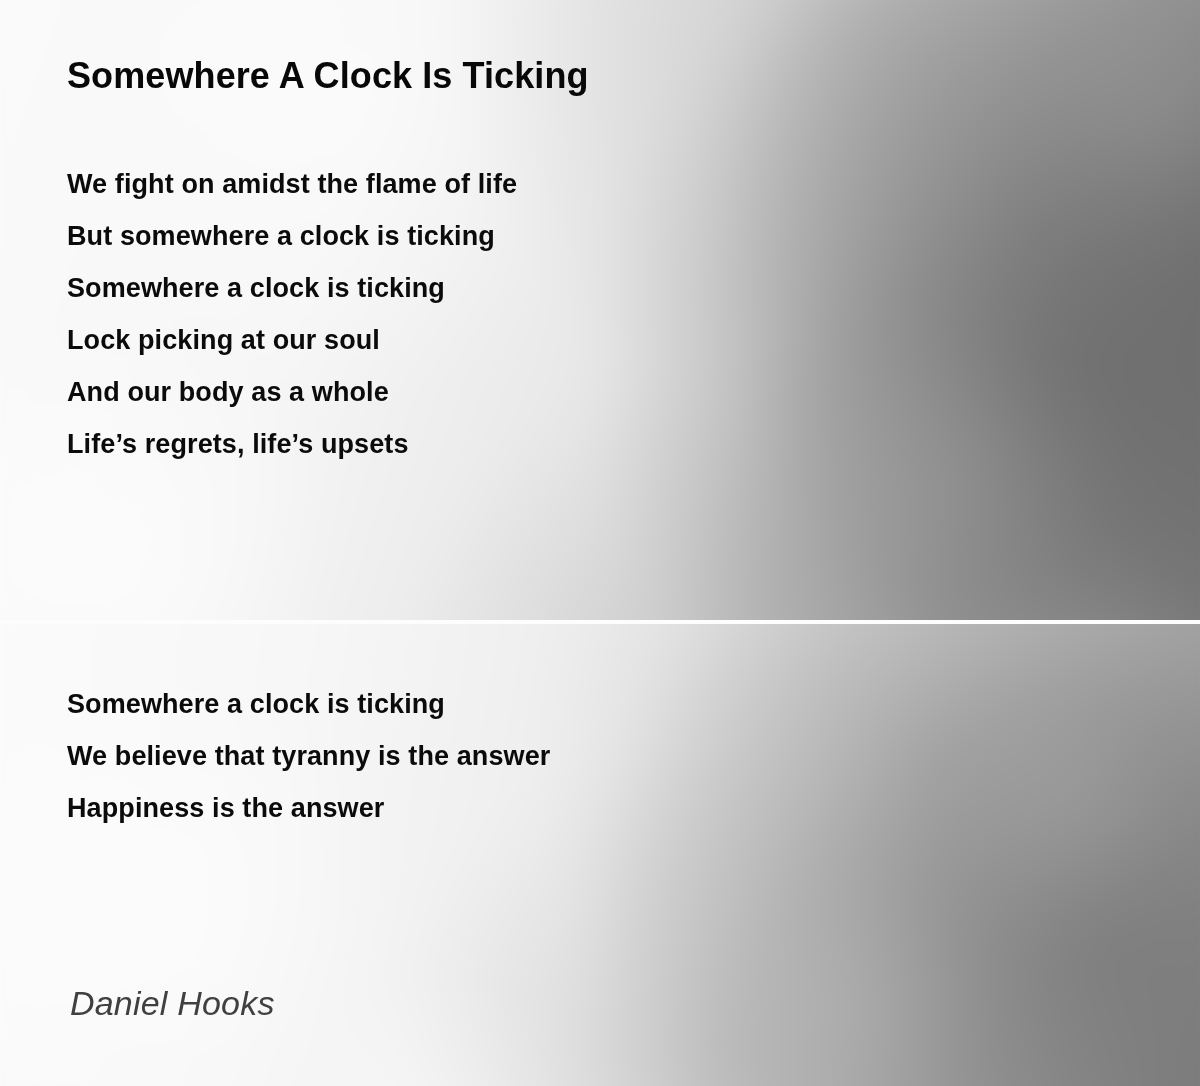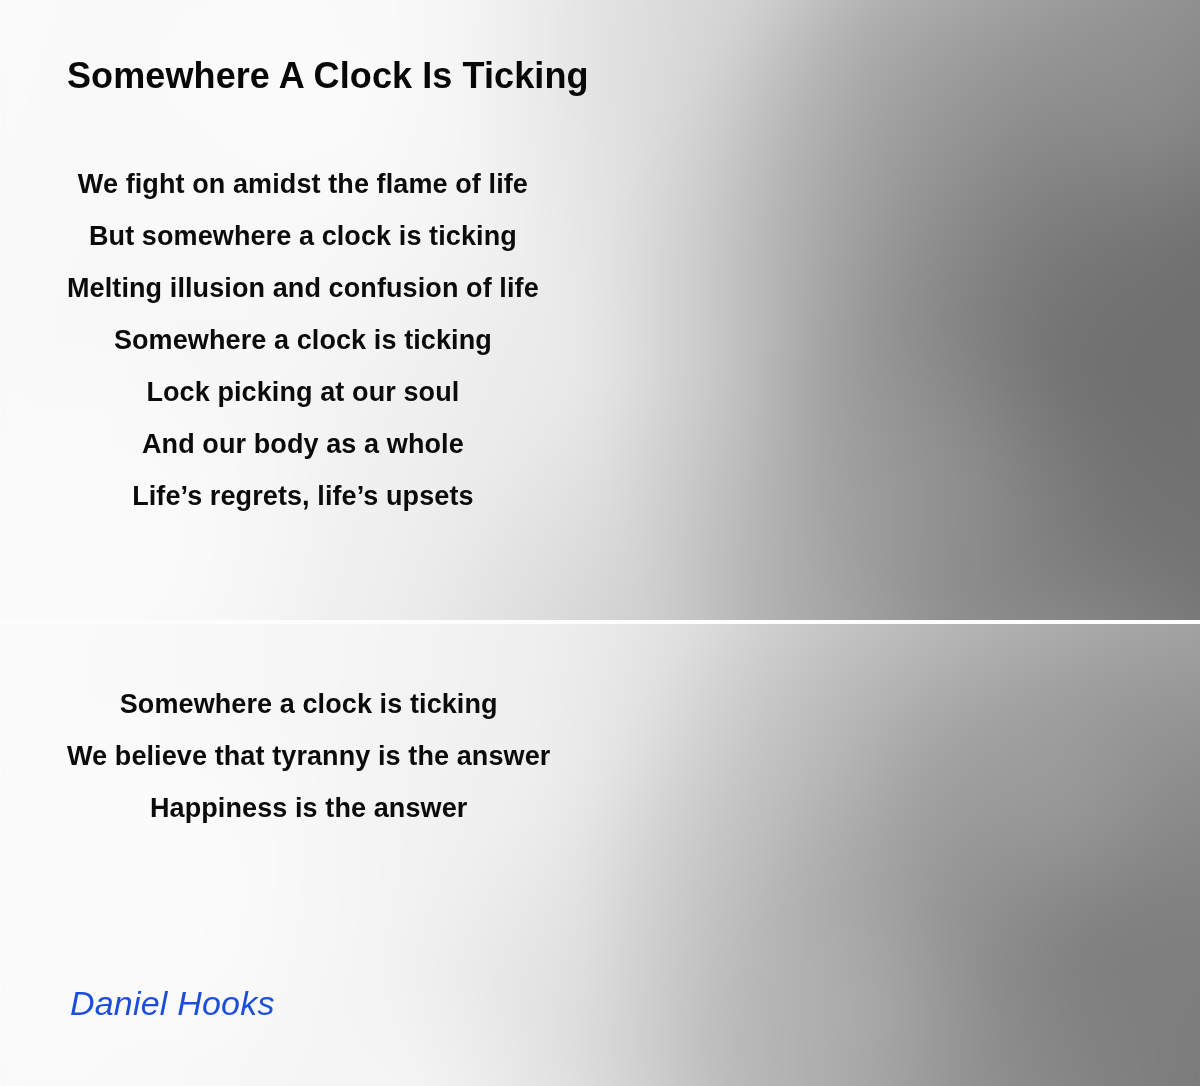--- a/index.html
+++ b/index.html
@@ -107,31 +107,30 @@
   #stanza-two { top: 678px; }
 
   .poem-line {
     font-size: 27px;
     font-weight: bold;
     color: #0b0b0b;
     line-height: 52px;
     height: 52px;
     white-space: nowrap;
     letter-spacing: 0.1px;
-    text-align: center;
   }
 
   #poem-author {
     position: absolute;
     left: 70px;
     top: 984px;
     font-size: 34px;
     font-style: italic;
     font-weight: normal;
-    color: #1d4ed8;
+    color: #404040;
     white-space: nowrap;
     letter-spacing: 0.2px;
   }
 </style>
 </head>
 <body>
 
 <div id="poem-card">
 
   <div class="panel" id="panel-top">
@@ -144,21 +143,20 @@
 
   <div id="panel-seam"></div>
 
   <div id="poem-text-layer">
 
     <div id="poem-title">Somewhere A Clock Is Ticking</div>
 
     <div class="stanza" id="stanza-one">
       <div class="poem-line">We fight on amidst the flame of life</div>
       <div class="poem-line">But somewhere a clock is ticking</div>
-      <div class="poem-line">Melting illusion and confusion of life</div>
       <div class="poem-line">Somewhere a clock is ticking</div>
       <div class="poem-line">Lock picking at our soul</div>
       <div class="poem-line">And our body as a whole</div>
       <div class="poem-line">Life’s regrets, life’s upsets</div>
     </div>
 
     <div class="stanza" id="stanza-two">
       <div class="poem-line">Somewhere a clock is ticking</div>
       <div class="poem-line">We believe that tyranny is the answer</div>
       <div class="poem-line">Happiness is the answer</div>

